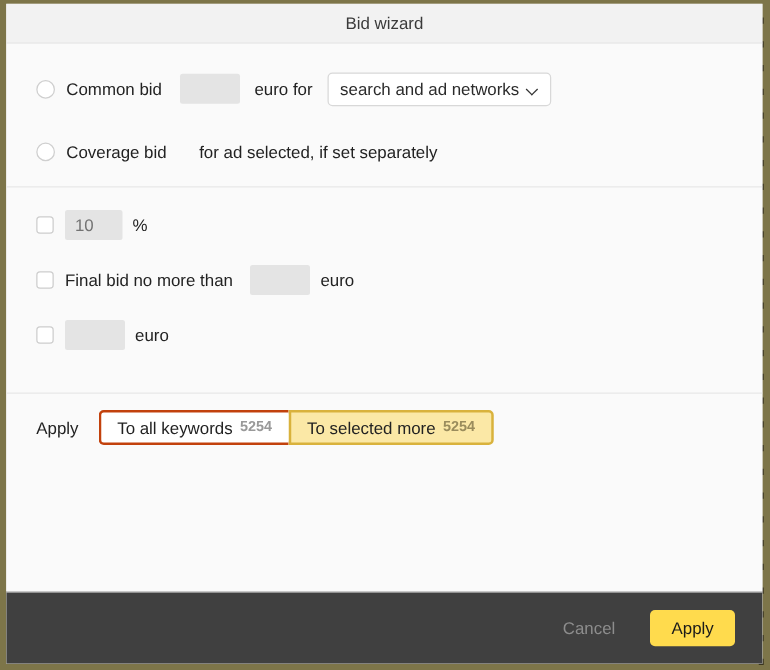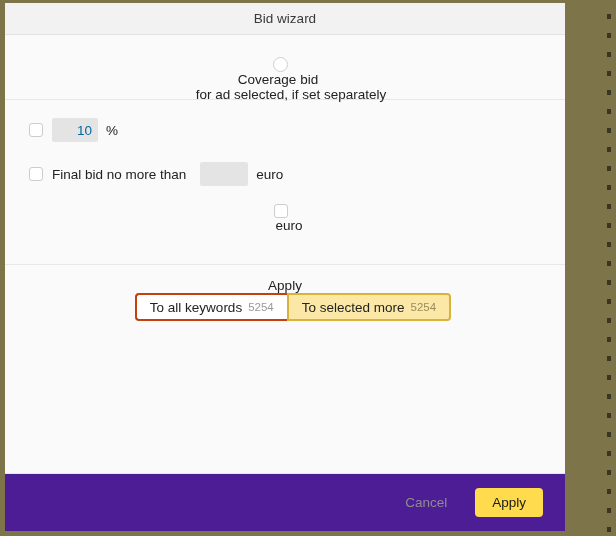--- a/index.html
+++ b/index.html
@@ -39,21 +39,21 @@
     height: 5px;
     margin: 14px 0 0 3px;
     background: #3a3520;
   }
 
   
   .modal {
     position: absolute;
     left: 5px;
     top: 3px;
-    width: 560px;
+    width: 605px;
     height: 528px;
     background: #fafafa;
     box-sizing: border-box;
     display: flex;
     flex-direction: column;
     overflow: hidden;
   }
 
   .titlebar {
     height: 31px;
@@ -86,21 +86,21 @@
     background: #e8e8e8;
     width: 100%;
   }
 
   .row {
     display: flex;
     align-items: center;
     height: 28px;
     margin-bottom: 22px;
   }
-  .row:last-child { margin-bottom: 0; flex-direction: column; }
+  .row:last-child { margin-bottom: 0; }
   .section.secondary .row { margin-bottom: 16px; }
 
   
   .radio {
     width: 15px;
     height: 15px;
     border-radius: 50%;
     box-sizing: border-box;
     border: 1px solid #cfcfcf;
     background: #fff;
@@ -153,22 +153,22 @@
   
   .field {
     background: #e4e4e4;
     border: none;
     border-radius: 2px;
     height: 24px;
     box-sizing: border-box;
     display: flex;
     align-items: center;
     justify-content: flex-end;
-    padding: 0 6px;
-    color: #0369a1;
+    padding: 0 23px;
+    color: #737373;
     font-size: 13.5px;
     font-family: "Liberation Sans", sans-serif;
   }
   .field.w-small { width: 48px; }
   .field.w-mid { width: 46px; }
 
   
   .select {
     background: #fff;
     border: 1px solid #d8d8d8;
@@ -224,28 +224,29 @@
     border-radius: 0 4px 4px 0;
   }
   .seg.active {
     background: #fbe8a6;
     border-color: #d9b23c;
   }
   .seg .count {
     color: #999;
     font-size: 11.5px;
     margin-left: 6px;
+    font-weight: bold;
   }
   .seg.active .count { color: #9a8c5c; }
 
   
   .footer {
     flex: none;
     height: 58px;
-    background: #4c1d95;
+    background: #404040;
     border-top: 1px solid #e6e6e6;
     display: flex;
     align-items: center;
     justify-content: flex-end;
     padding-right: 22px;
     gap: 24px;
     box-sizing: border-box;
   }
   .btn-cancel {
     color: #8d8d8d;
@@ -308,20 +309,30 @@
 
   <div class="titlebar">
     <span class="title">Bid wizard</span>
   </div>
 
   <div class="body">
 
     <div class="section primary">
 
 
+      <div class="row">
+        <span class="radio"></span>
+        <span class="label gap-r">Common bid</span>
+        <span class="field w-small"></span>
+        <span class="label gap-l">euro for</span>
+        <span class="select gap-l" style="margin-left:12px">
+          <span>search and ad networks</span>
+          <span class="chev"></span>
+        </span>
+      </div>
 
       <div class="row">
         <span class="radio"></span>
         <span class="label gap-r">Coverage bid</span>
         <span class="label gap-l">for ad selected, if set separately</span>
       </div>
 
     </div>
 
     <div class="divider"></div>

